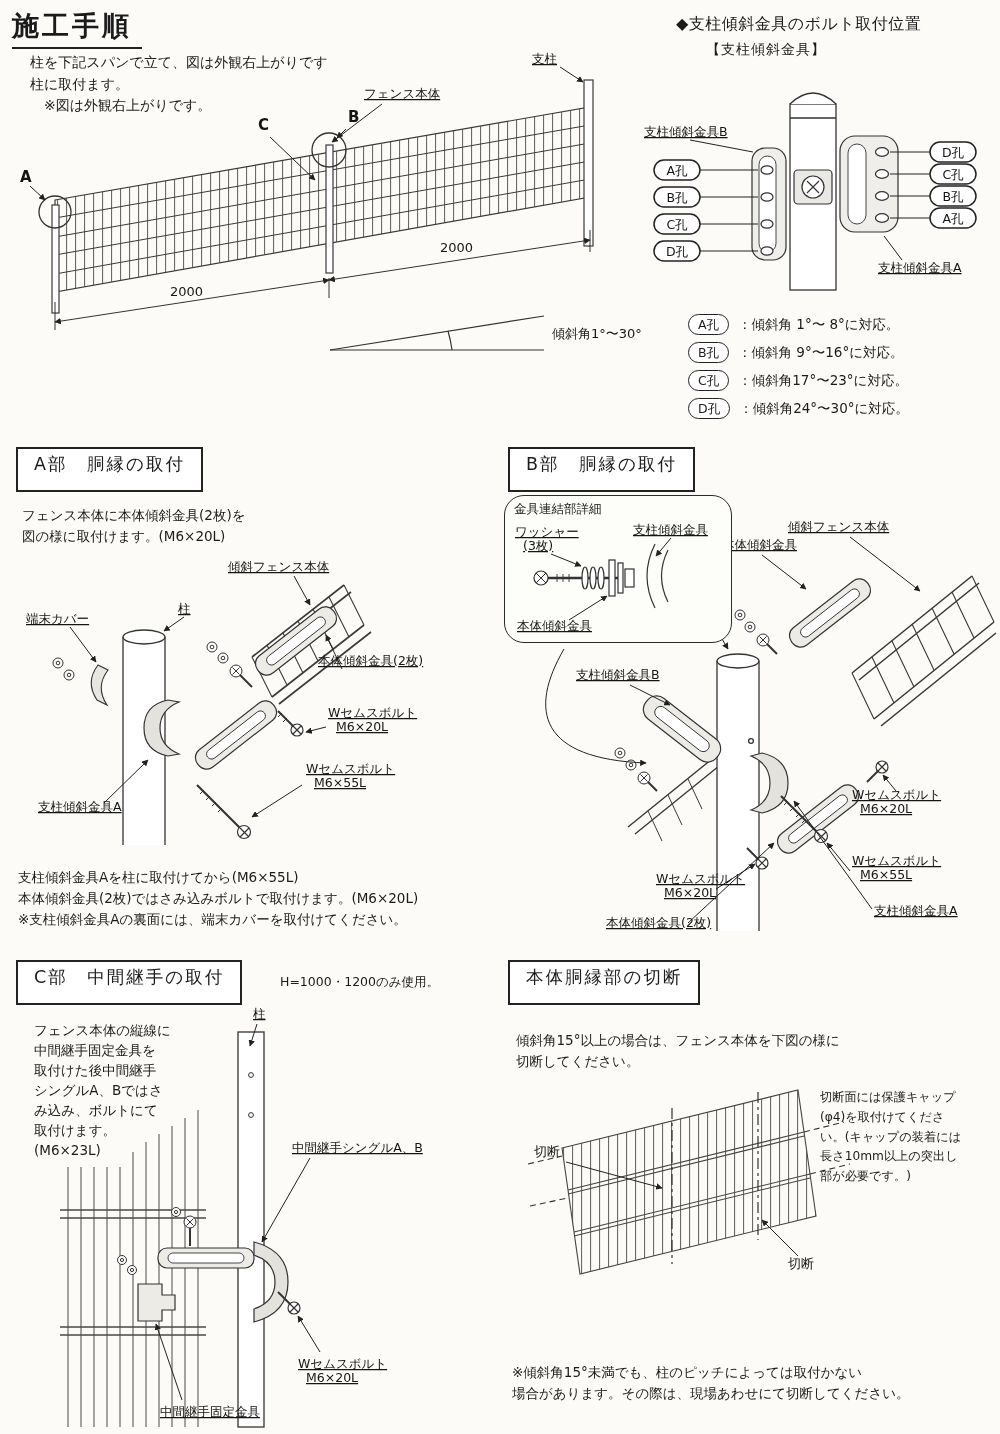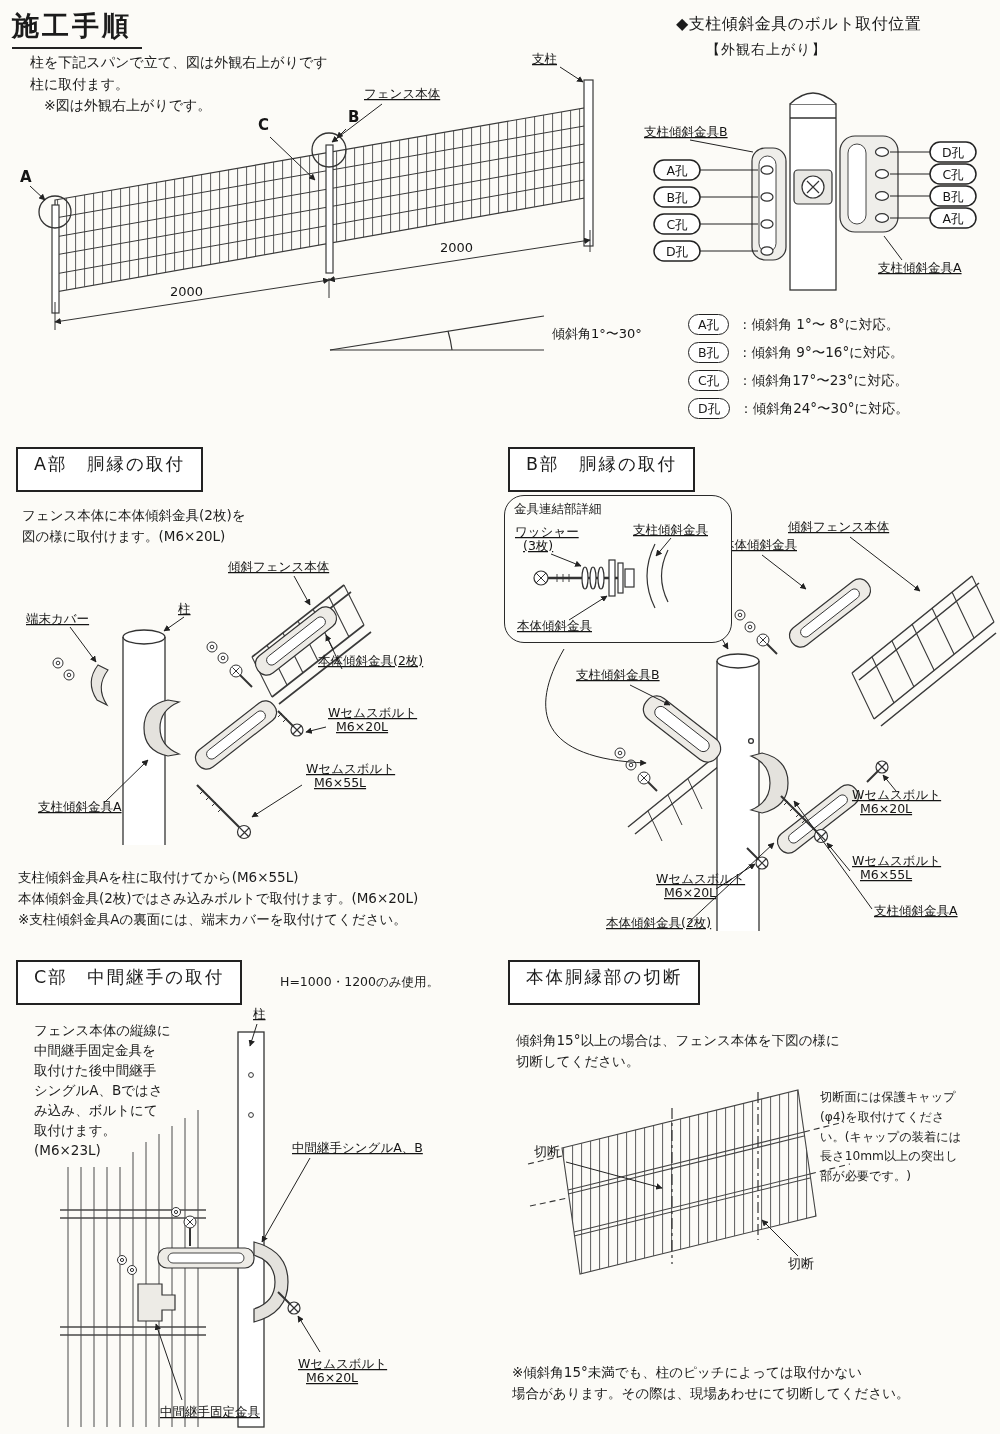--- a/index.html
+++ b/index.html
@@ -88,21 +88,21 @@
     <text x="158" y="246" class="dim">2000</text>
     <text x="428" y="202" class="dim">2000</text>
     <text x="540" y="288" class="dim">傾斜角1°〜30°</text>
   </svg>
   <div class="txt abs" style="left:30px;top:52px;font-size:14px">柱を下記スパンで立て、図は外観右上がりです
 柱に取付ます。
 　※図は外観右上がりです。</div>
 
   <div class="abs" style="left:628px;top:14px;width:370px;height:424px">
     <div class="abs bc-title" style="left:48px;top:0">◆支柱傾斜金具のボルト取付位置</div>
-    <div class="abs bc-sub" style="left:78px;top:27px">【外観右上がり】</div>
+    <div class="abs bc-sub" style="left:78px;top:27px">【支柱傾斜金具】</div>
     <svg class="abs" style="left:12px;top:56px" width="350" height="238" viewBox="0 0 350 238">
       <g stroke="#333" stroke-width="1.3" fill="#fff">
         <rect x="150" y="34" width="46" height="186"></rect>
         <path d="M150,34 Q173,12 196,34" fill="#fff"></path>
         <line x1="150" y1="48" x2="196" y2="48"></line>
       </g>
       <g stroke="#333" stroke-width="1.2">
         <rect x="112" y="78" width="34" height="112" rx="13" fill="#efeeea"></rect>
         <rect x="119" y="86" width="17" height="96" rx="8.5" fill="#fff" stroke-width="0.9"></rect>
         <ellipse cx="127" cy="100" rx="6" ry="4.2" fill="#fff"></ellipse>

